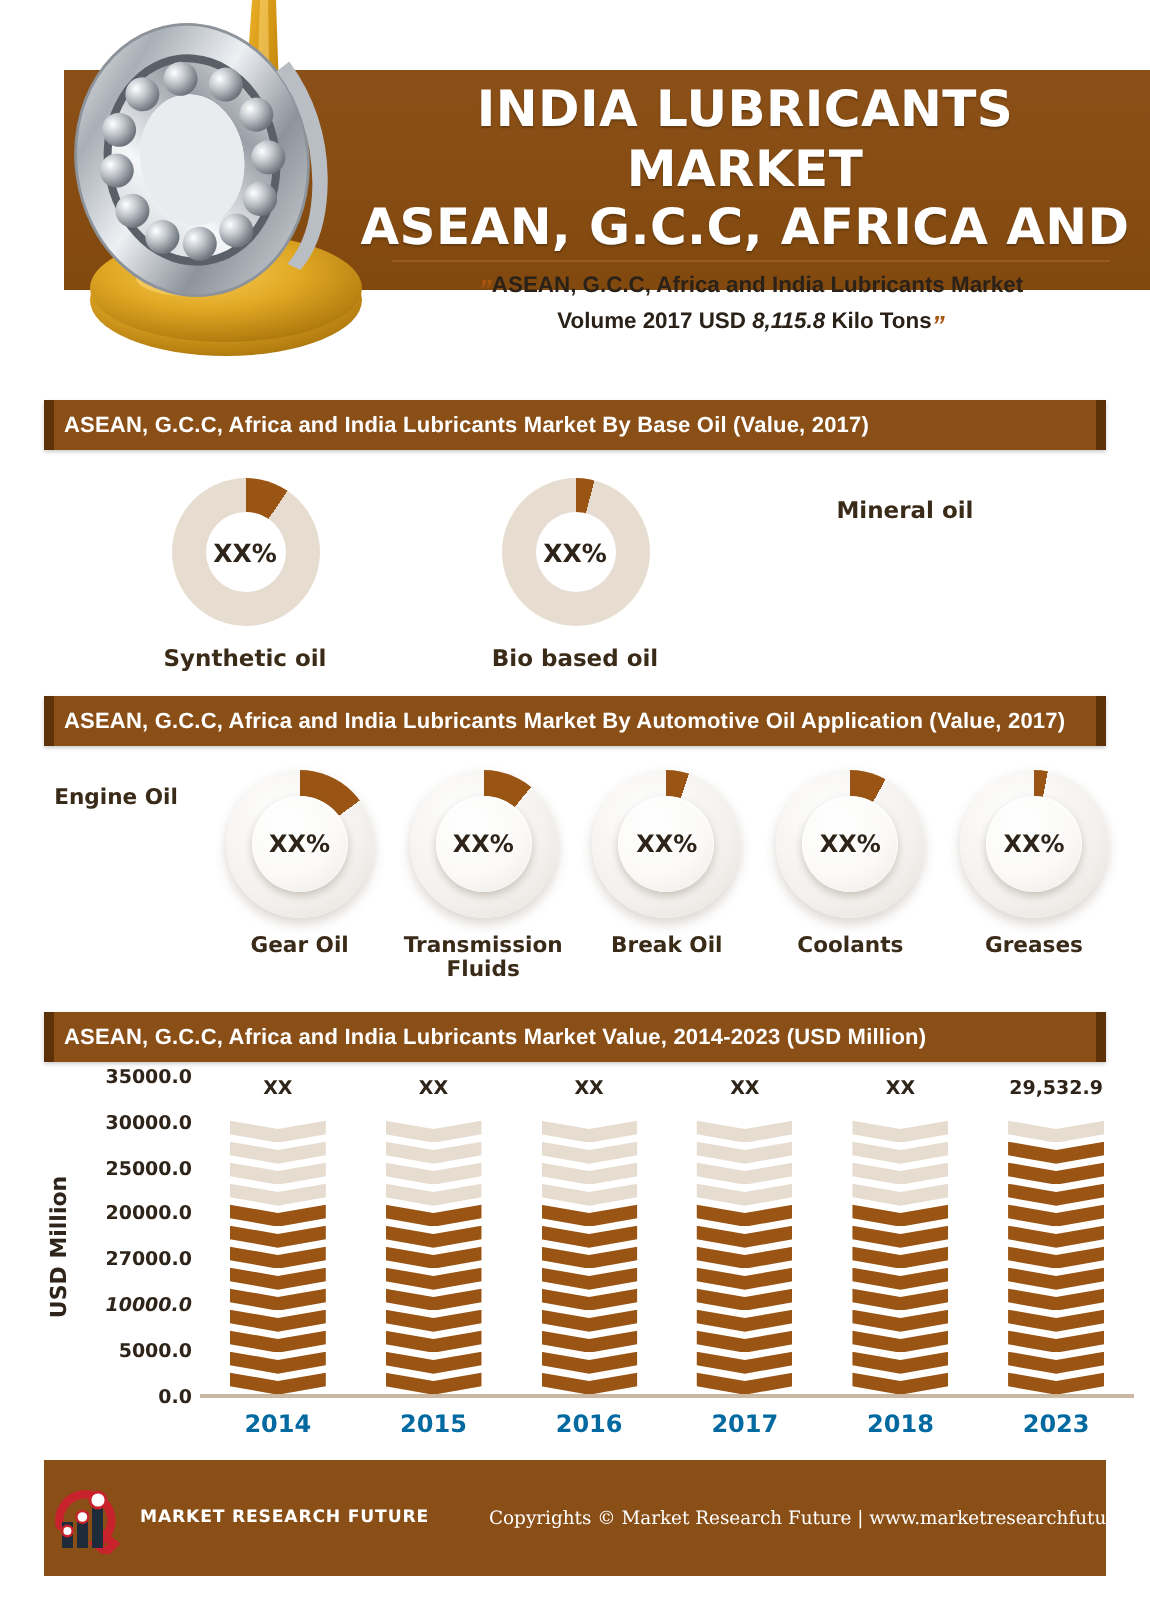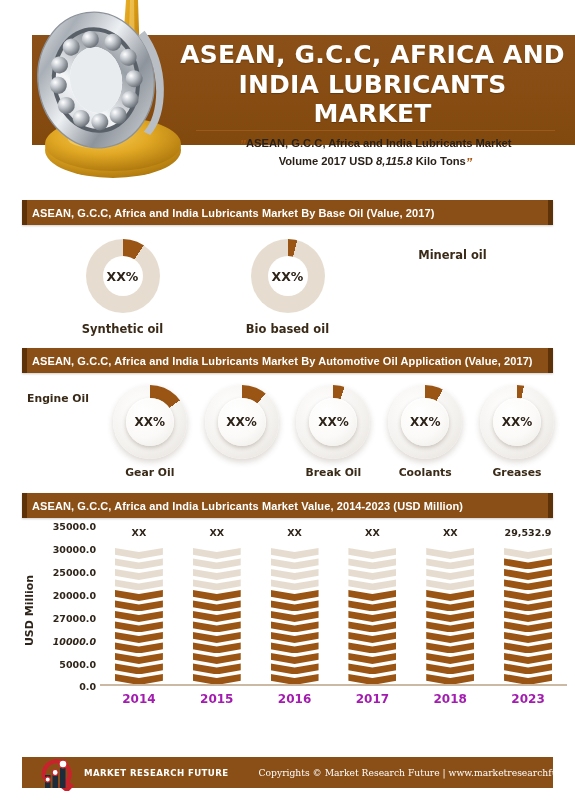--- a/index.html
+++ b/index.html
@@ -172,51 +172,51 @@
     position:absolute; left:0; width:62px; text-align:center;
     font-size:9.5px; font-weight:bold; color:#2e2419;
     font-family:"DejaVu Sans", sans-serif;
   }
   .x-labels {
     position:absolute; left:100px; right:8px; top:166px;
     display:flex; justify-content:space-around;
   }
   .x-labels div {
     width:62px; text-align:center;
-    font-size:12px; font-weight:bold; color:#a21caf;
+    font-size:12px; font-weight:bold; color:#0369a1;
     font-family:"DejaVu Sans", sans-serif;
   }
 
   
   .footer {
-    position:absolute; left:22px; right:22px; bottom:12px; height:31px;
+    position:absolute; left:22px; right:22px; bottom:12px; height:58px;
     background:#8a4f17;
-    display:flex; align-items:center; padding-left:14px;
+    display:flex; align-items:center; 
   }
   .footer-logo { width:46px; height:36px; flex:none; }
   .footer-brand {
     color:#fff; font-weight:bold; font-size:8.6px; letter-spacing:.4px;
     margin-left:2px; white-space:nowrap;
     font-family:"DejaVu Sans", sans-serif;
   }
   .footer-copy {
     color:#fff; font-size:9.2px; margin-left:30px; white-space:nowrap;
     font-family:"DejaVu Serif", serif;
   }
   .sec-pad { padding:0 22px; }
 </style>
 </head>
 <body>
 
 <div class="header">
   <div class="header-band"></div>
 
   <div class="header-title">
+    <div>INDIA LUBRICANTS MARKET</div>
     <div>ASEAN, G.C.C, AFRICA AND</div>
-    <div>INDIA LUBRICANTS MARKET</div>
   </div>
 
   <svg class="art" viewBox="0 0 190 200">
     <defs>
       <linearGradient id="steel" x1="0" y1="0" x2="1" y2="1">
         <stop offset="0%" stop-color="#f2f4f6"></stop>
         <stop offset="22%" stop-color="#a9afb6"></stop>
         <stop offset="45%" stop-color="#edf0f3"></stop>
         <stop offset="68%" stop-color="#8e949c"></stop>
         <stop offset="100%" stop-color="#d8dce0"></stop>
@@ -333,20 +333,21 @@
       </div>
       <div class="gauge-label">Gear Oil</div>
     </div>
     <div class="gauge-item">
       <div class="gauge">
         <div class="arc" style="background:conic-gradient(#9a5514 0deg 39.6deg, rgba(0,0,0,0) 39.6deg 360deg);"></div>
         <div class="inner">
           <span class="pct">XX%</span>
         </div>
       </div>
+      <div class="gauge-label">Transmission Fluids</div>
     </div>
     <div class="gauge-item">
       <div class="gauge">
         <div class="arc" style="background:conic-gradient(#9a5514 0deg 18deg, rgba(0,0,0,0) 18deg 360deg);"></div>
         <div class="inner">
           <span class="pct">XX%</span>
         </div>
       </div>
       <div class="gauge-label">Break Oil</div>
     </div>

